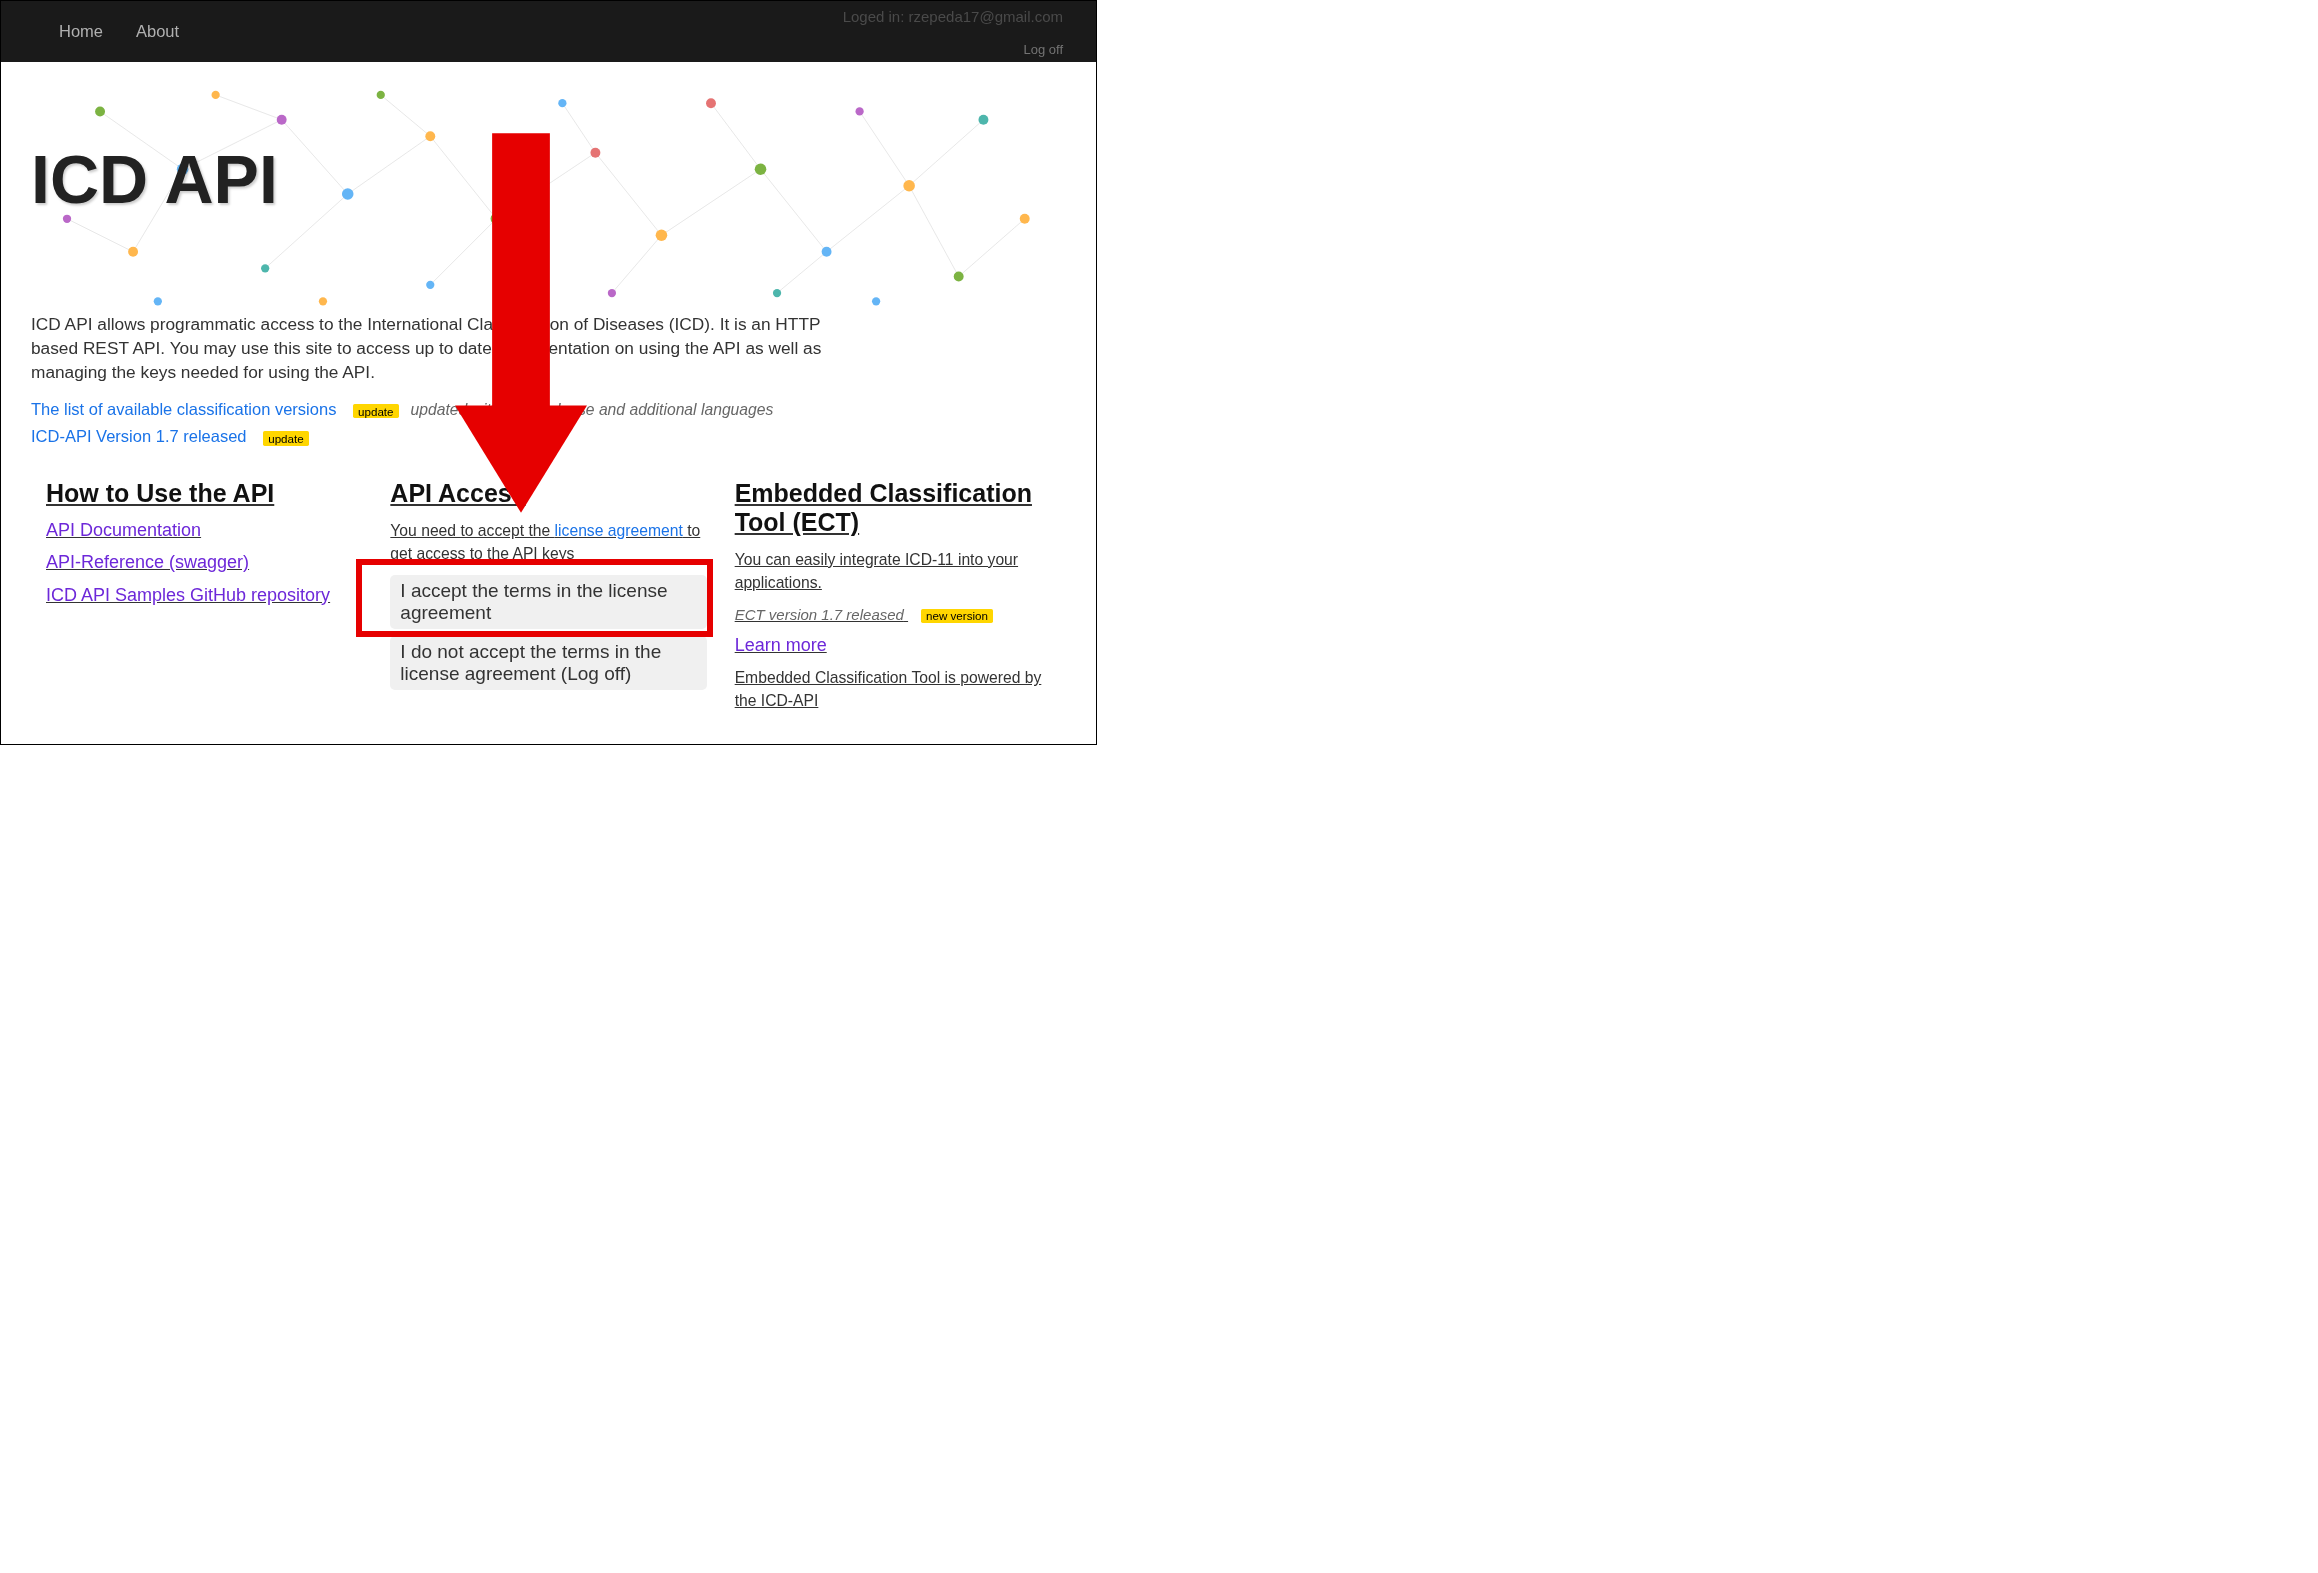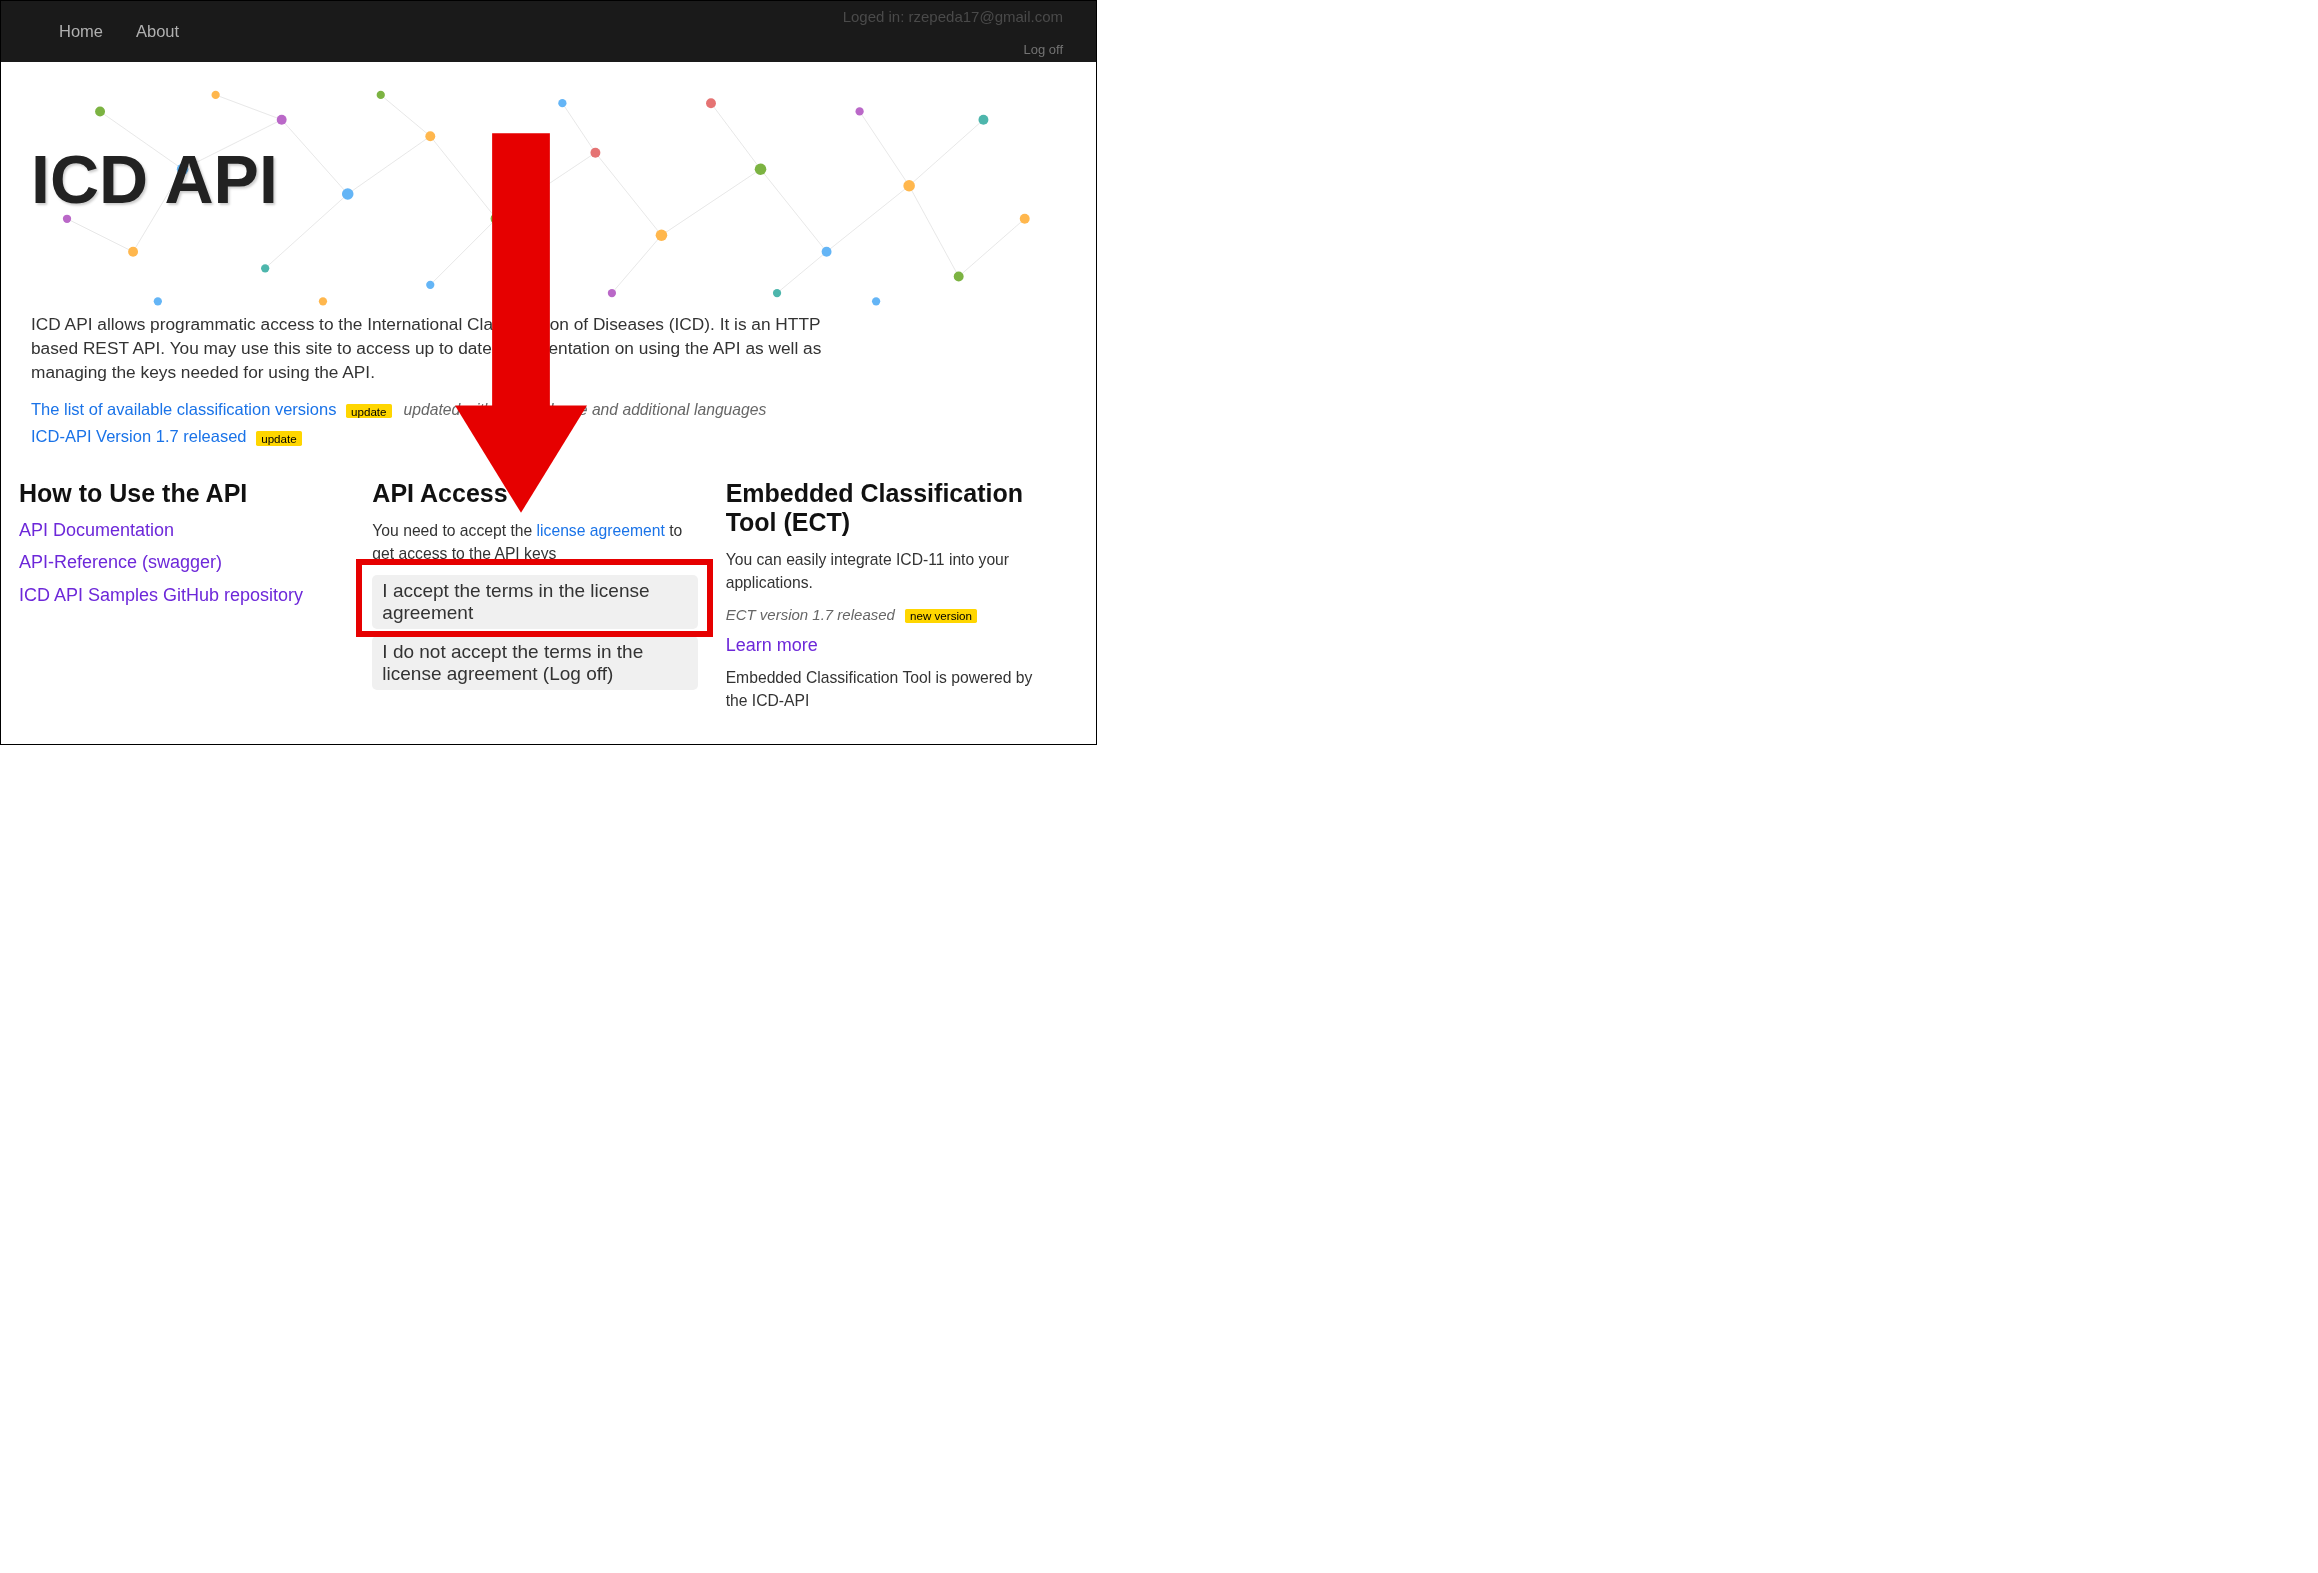--- a/index.html
+++ b/index.html
@@ -14,27 +14,27 @@
 .logoff { color: #737373; font-size: 13px; margin-top: 17px; }
 
 .hero { position: relative; padding: 25px 30px 0 30px; }
 .hero-title { font-size: 68px; font-weight: 700; color: #222; text-shadow: 1.7px 1.7px 2.5px rgba(0,0,0,0.2); position: relative; z-index: 2; line-height: 1; margin-top: 58px; margin-bottom: 16.5px; }
 .network-bg { position: absolute; top: 8.3px; left: 33px; right: 0; height: 248px; z-index: 0; overflow: hidden; }
 
 .intro-text { font-size: 17.3px; color: #333; line-height: 1.4; max-width: 792px; margin-top: 99px; margin-bottom: 15px; }
 
 .update-line { margin-bottom: 8.3px; }
 .update-line a { color: #1a73e8; text-decoration: none; font-size: 16.5px; }
-.badge { display: inline-block; padding: 0.8px 5px; font-size: 11.6px; border-radius: 1.7px; vertical-align: middle; margin-left: 6px; }
+.badge { display: inline-block; padding: 0.8px 5px; font-size: 11.6px; border-radius: 1.7px; vertical-align: middle; margin-left: 13px; }
 .badge-update { background: #ffd600; color: #000; }
 .badge-draft { background: #c8e6c9; color: #2e7d32; }
 .badge-new { background: #ffd600; color: #000; }
 .update-note { font-style: italic; color: #666; font-size: 15.7px; margin-left: 8.3px; }
 
-.columns { display: flex; gap: 28px; padding: 25px 45px 0 18px; }
+.columns { display: flex; gap: 28px; padding: 25px 45px 0 45px; text-decoration: underline; }
 .col { flex: 1; }
 .col h2 { font-size: 25px; font-weight: 700; margin-bottom: 11.6px; color: #111; }
 .col-link { display: block; color: #6d28d9; text-decoration: none; font-size: 18px; margin-bottom: 11.6px; }
 .col-text { font-size: 15.7px; color: #333; line-height: 1.45; }
 
 .btn-pill { display: inline-block; background: #f0f0f0; border-radius: 5px; padding: 5px 10px; font-size: 19px; color: #333; margin-bottom: 6.6px; border: none; cursor: pointer; text-align: left; }
 
 .ect-version { font-style: italic; color: #666; font-size: 15px; margin-bottom: 11.6px; }
 
 .highlight-box { position: absolute; border: 6.6px solid #e60000; z-index: 50; pointer-events: none; }

